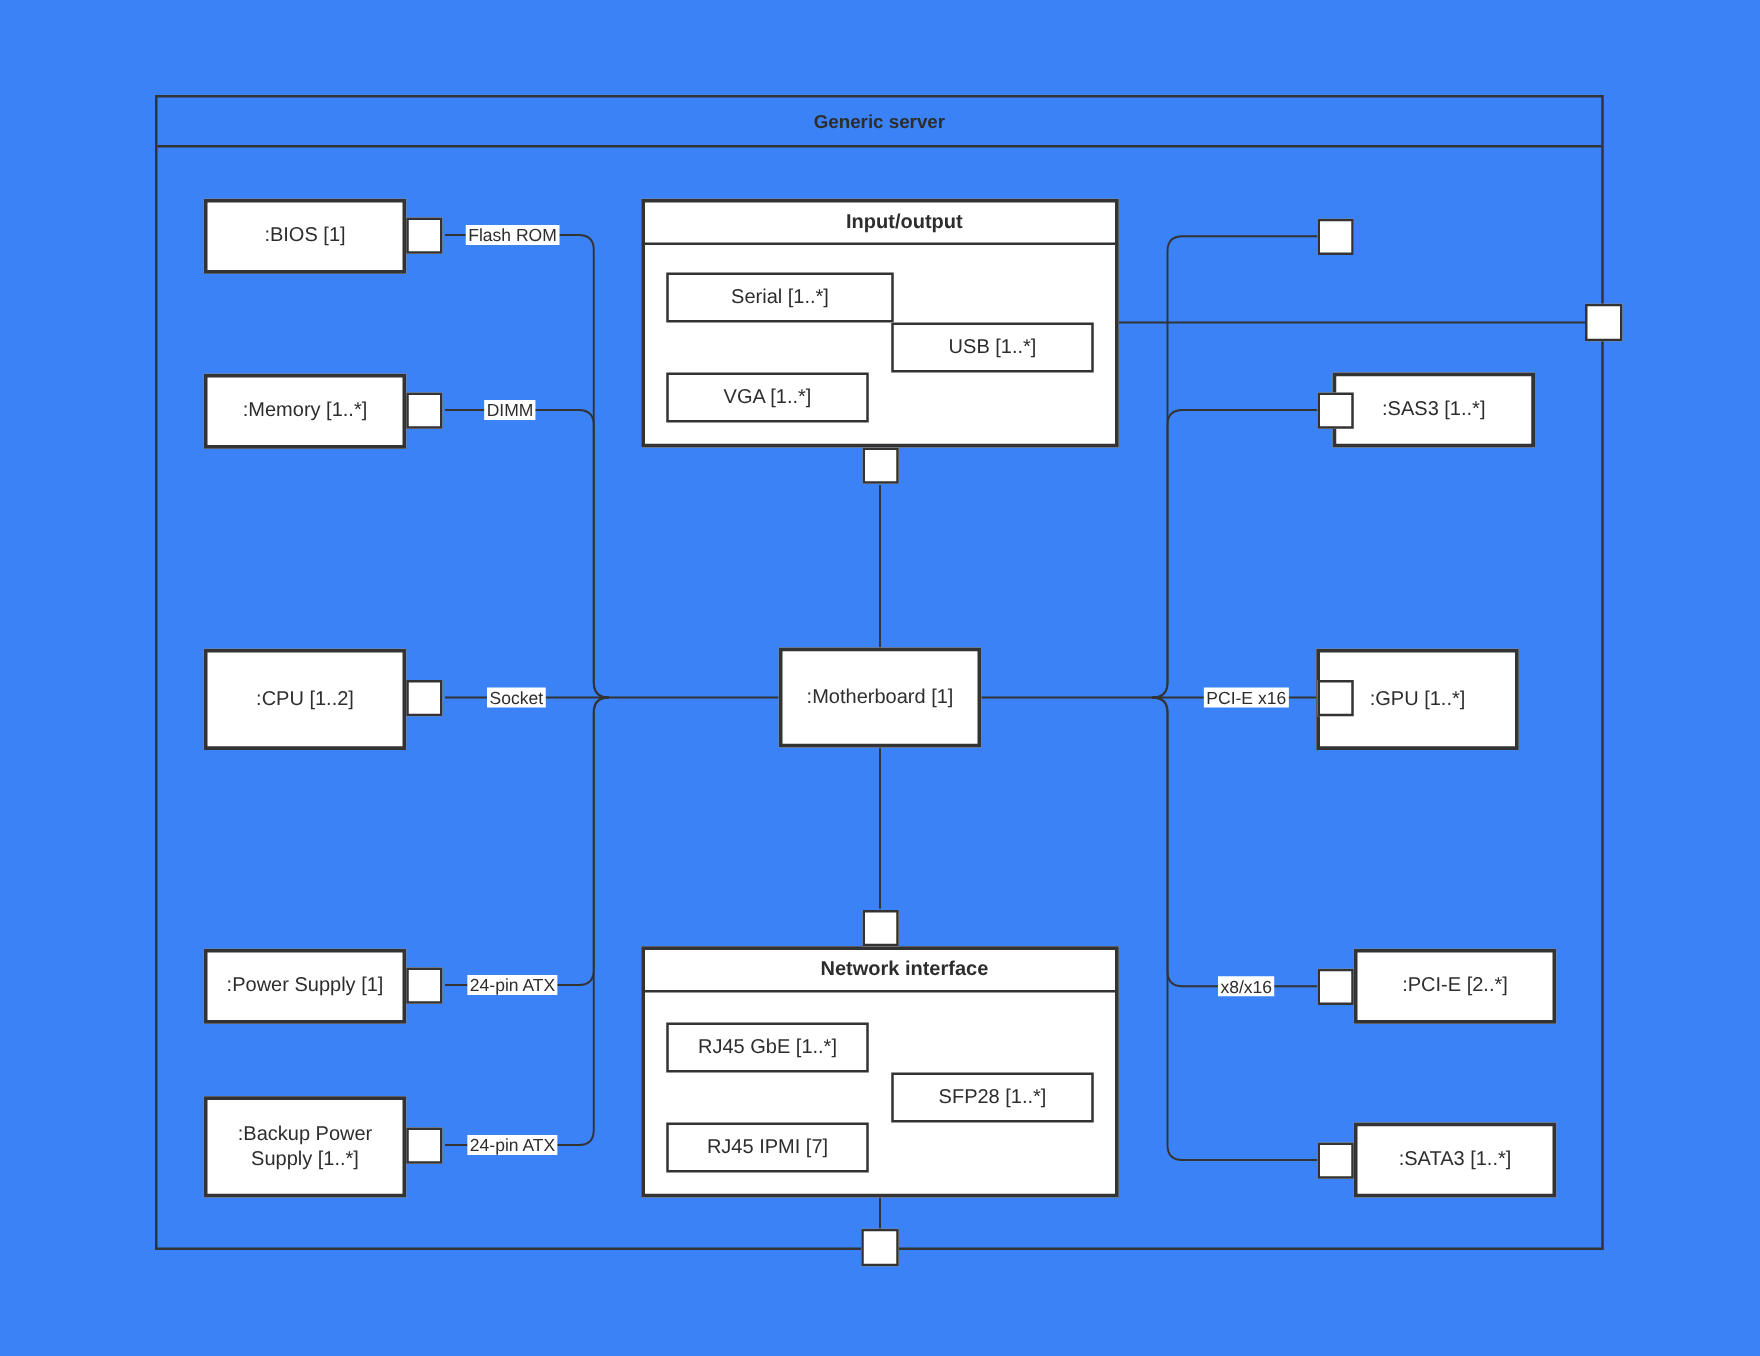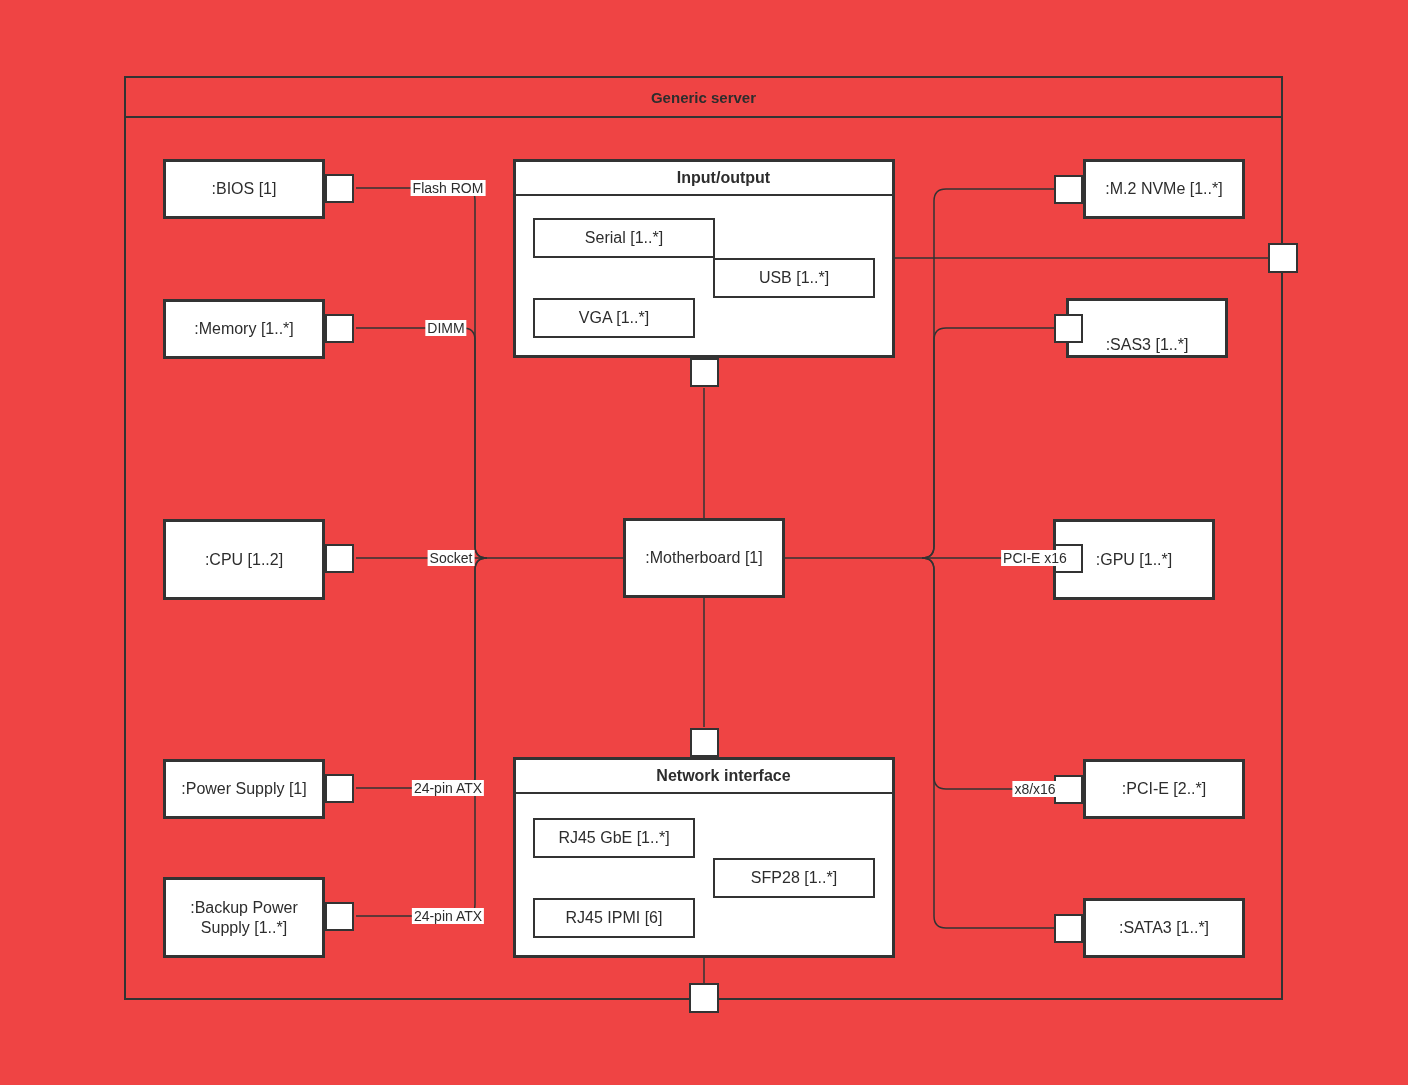--- a/index.html
+++ b/index.html
@@ -5,21 +5,21 @@
   * { margin: 0; padding: 0; box-sizing: border-box; }
   html, body { background: #ffffff; }
   body {
     font-family: "Liberation Sans", sans-serif;
     color: #2d2d2d;
   }
   .canvas {
     position: relative;
     width: 1408px;
     height: 1085px;
-    background: #ef4444;
+    background: #3b82f6;
     overflow: hidden;
   }
   .wires {
     position: absolute;
     left: 0; top: 0;
     width: 1408px; height: 1085px;
   }
   .frame {
     position: absolute;
     left: 124px; top: 76px;
@@ -79,21 +79,20 @@
     background: #ffffff;
   }
   .edge-label {
     position: absolute;
     transform: translate(-50%, -50%);
     background: #ffffff;
     font-size: 14px;
     padding: 0 2px;
     white-space: nowrap;
     color: #2d2d2d;
-    margin-left: 38px;
   }
 </style>
 </head>
 <body>
 
 <div class="canvas">
 
   <svg class="wires" viewBox="0 0 1408 1085" fill="none" stroke="#333333" stroke-width="1.5">
 
     <path d="M356,188 H463 Q475,188 475,200 V546 Q475,558 487,558"></path>
@@ -134,24 +133,21 @@
   <div class="node" style="left:163px; top:877px; width:162px; height:81px;">
     <span>:Backup Power Supply [1..*]</span>
   </div>
 
   <div class="port" style="left:325px; top:174px;"></div>
   <div class="port" style="left:325px; top:314px;"></div>
   <div class="port" style="left:325px; top:544px;"></div>
   <div class="port" style="left:325px; top:774px;"></div>
   <div class="port" style="left:325px; top:902px;"></div>
 
-  <div class="node" style="left:1083px; top:159px; width:162px; height:60px;">
-    <span>:M.2 NVMe [1..*]</span>
-  </div>
-  <div class="node" style="left:1066px; top:298px; width:162px; height:60px;align-items:flex-end;">
+  <div class="node" style="left:1066px; top:298px; width:162px; height:60px;">
     <span>:SAS3 [1..*]</span>
   </div>
   <div class="node" style="left:1053px; top:519px; width:162px; height:81px;">
     <span>:GPU [1..*]</span>
   </div>
   <div class="node" style="left:1083px; top:759px; width:162px; height:60px;">
     <span>:PCI-E [2..*]</span>
   </div>
   <div class="node" style="left:1083px; top:898px; width:162px; height:60px;">
     <span>:SATA3 [1..*]</span>
@@ -183,21 +179,21 @@
   <div class="group" style="left:513px; top:757px; width:382px; height:201px;">
     <div class="group-title">Network interface</div>
   </div>
   <div class="item" style="left:533px; top:818px; width:162px; height:40px;">
     <span>RJ45 GbE [1..*]</span>
   </div>
   <div class="item" style="left:713px; top:858px; width:162px; height:40px;">
     <span>SFP28 [1..*]</span>
   </div>
   <div class="item" style="left:533px; top:898px; width:162px; height:40px;">
-    <span>RJ45 IPMI [6]</span>
+    <span>RJ45 IPMI [7]</span>
   </div>
 
   <div class="port" style="left:690px; top:358px;"></div>
   <div class="port" style="left:690px; top:728px;"></div>
   <div class="port" style="left:689px; top:983px; width:30px; height:30px;"></div>
   <div class="port" style="left:1268px; top:243px; width:30px; height:30px;"></div>
 
   <div class="edge-label" style="left:410px; top:188px;">Flash ROM</div>
   <div class="edge-label" style="left:408px; top:328px;">DIMM</div>
   <div class="edge-label" style="left:413px; top:558px;">Socket</div>

